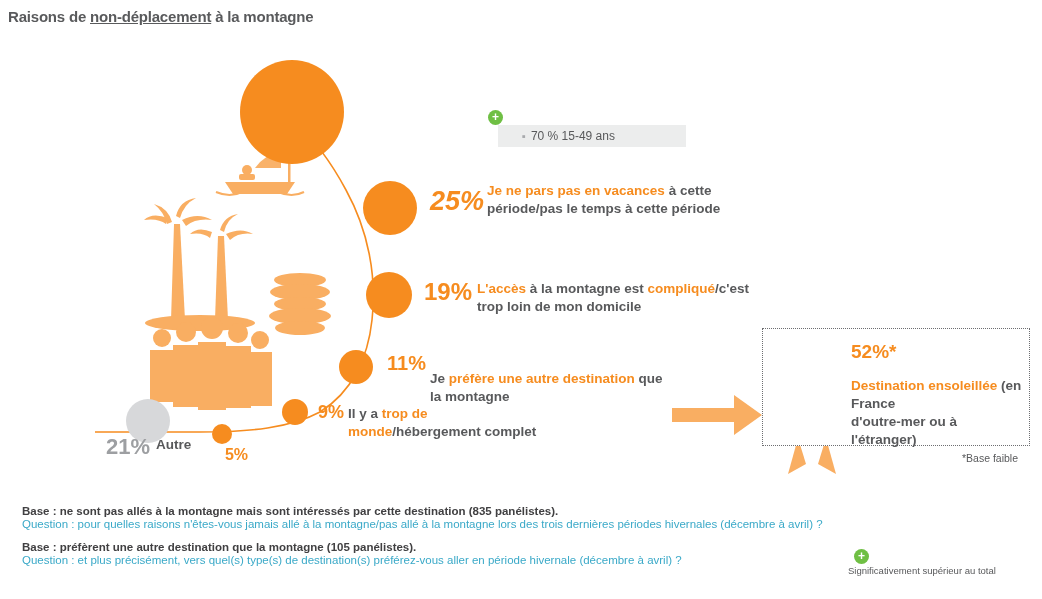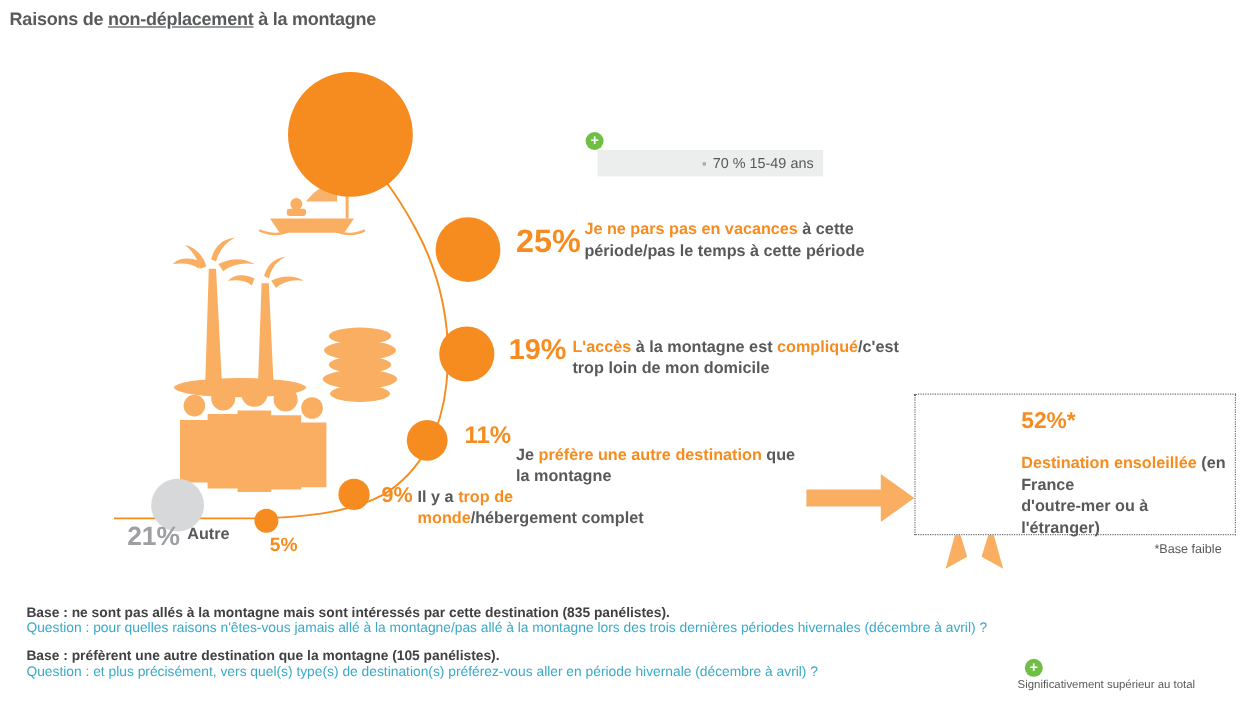--- a/index.html
+++ b/index.html
@@ -35,23 +35,22 @@
   
   .plus {
     position:absolute; width:15px; height:15px; border-radius:50%;
     background:#6fbf44; color:#fff; font-size:12px; font-weight:bold;
     line-height:15px; text-align:center;
   }
   .subbox {
     position:absolute;
     background:#eceded;
     font-size:12px; color:#58595b;
-    padding:4px 8px 4px 10px;
+    padding:4px 8px 4px 24px;
     white-space:nowrap;
-    text-align:right;
   }
   .subbox .bullet { color:#a7a9ac; font-size:11px; margin-right:5px; }
 
   
   .callout {
     position:absolute; left:762px; top:328px; width:268px; height:118px;
     border:1px dotted #6d6e71;
     background:#fff;
   }
   .callout .ctext { position:absolute; left:88px; top:12px; width:172px; }
@@ -152,21 +151,21 @@
 
     <g>
       <path d="M798 398 l-10 36 l18 -10 z" fill="#f9ae62"></path>
       <path d="M826 398 l10 36 l-18 -10 z" fill="#f9ae62"></path>
       <circle cx="812" cy="374" r="28" fill="none" stroke="#f68c1f" stroke-width="5"></circle>
       <circle cx="812" cy="374" r="20" fill="none" stroke="#f9ae62" stroke-width="2"></circle>
       <text x="812" y="384" text-anchor="middle" font-family="Liberation Sans, sans-serif" font-size="24" font-weight="bold" fill="#f68c1f">1</text>
     </g>
   </svg>
 
-  <div class="pct" style="left:418px; top:146px; width:66px; font-size:27px;">25%</div>
+  <div class="pct" style="left:418px; top:146px; width:66px; font-size:27px;font-style:italic;">25%</div>
   <div class="pct" style="left:410px; top:238px; width:62px; font-size:24px;">19%</div>
   <div class="pct" style="left:372px; top:312px; width:54px; font-size:20px;">11%</div>
   <div class="pct" style="left:296px; top:362px; width:48px; font-size:18px;">9%</div>
   <div class="pct" style="left:204px; top:406px; width:44px; font-size:16px;">5%</div>
   <div class="pct grey" style="left:88px; top:394px; width:62px; font-size:22px;">21%</div>
 
   <div class="plus" style="left:488px; top:70px;">+</div>
   <div class="subbox" style="left:498px; top:85px; width:188px;">
     <span class="bullet">▪</span><span>70 % 15-49 ans</span>
   </div>

